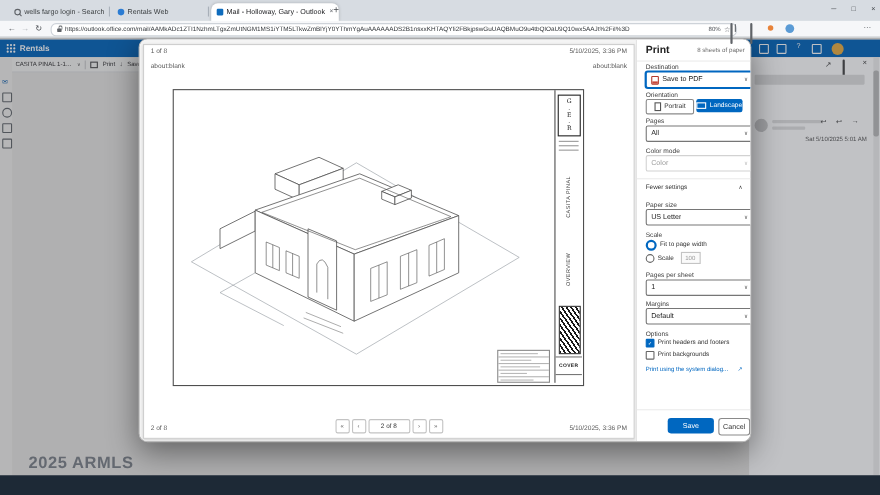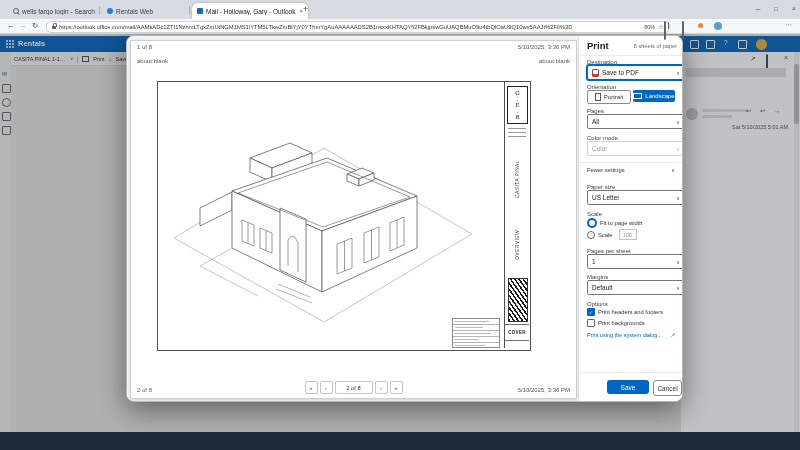--- a/index.html
+++ b/index.html
@@ -198,20 +198,21 @@
   </div>
 
   <div class="rail ab">
     <span class="ab" style="left:2px;top:18px;font-size:6px;color:#0b5cab;">✉</span>
     <span class="railic ab" style="top:32px;"></span>
     <span class="railic ab" style="top:46px;border-radius:50%;"></span>
     <span class="railic ab" style="top:60px;"></span>
     <span class="railic ab" style="top:74px;"></span>
   </div>
 
+  <div class="watermark ab">2025 ARMLS</div>
 
   <div class="rpane ab">
     <span class="ab" style="left:69px;top:3px;font-size:7px;color:#4f4f4f;">↗</span>
     <span class="boxic ab" style="left:85px;top:3px;border-color:#4f4f4f;"></span>
     <span class="ab" style="left:103px;top:2px;font-size:7px;color:#4f4f4f;">×</span>
     <div class="skel ab" style="left:5px;top:16px;width:100px;height:9px;"></div>
     <span class="r ab" style="left:5px;top:56px;width:12px;height:12px;background:#cfcfcf;"></span>
     <div class="skel ab" style="left:21px;top:57px;width:46px;height:3px;"></div>
     <div class="skel ab" style="left:21px;top:63px;width:30px;height:3px;"></div>
     <span class="ab" style="left:65px;top:55px;font-size:6.5px;color:#5a5a5a;">↩</span>

